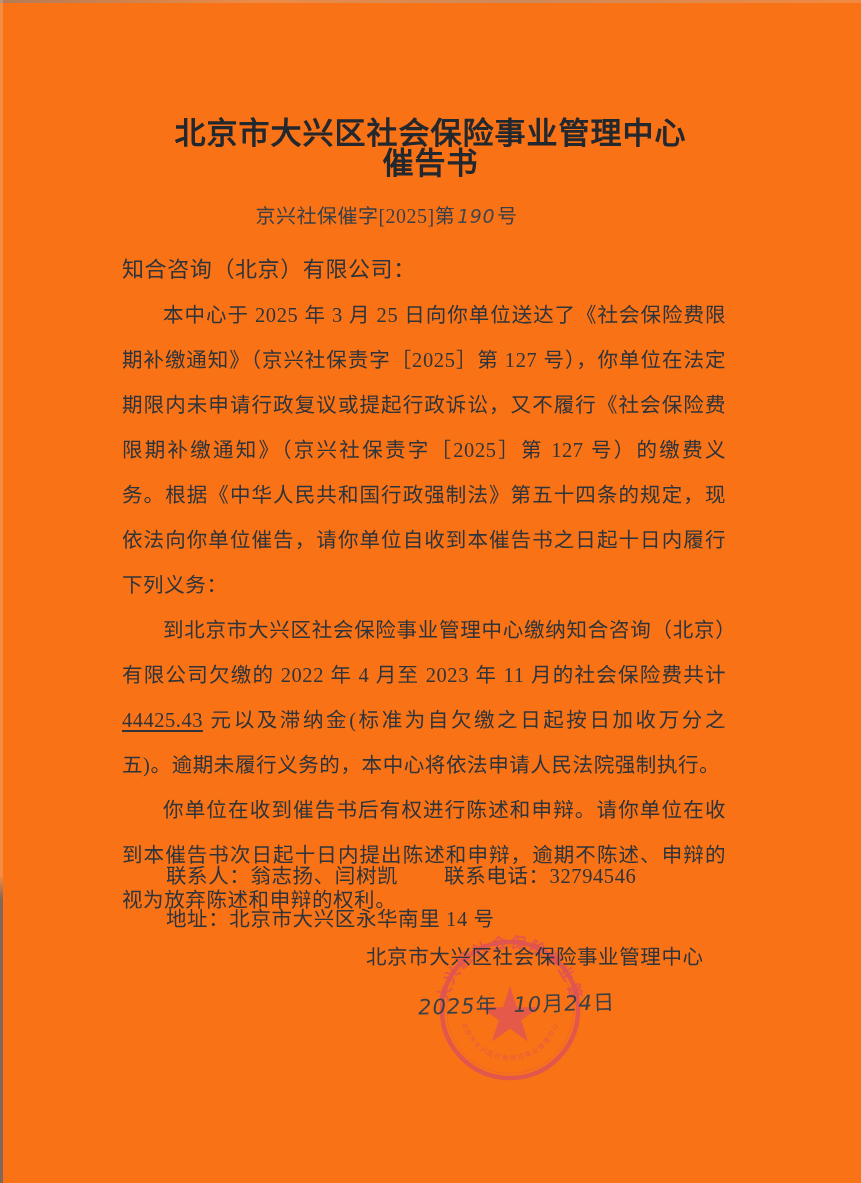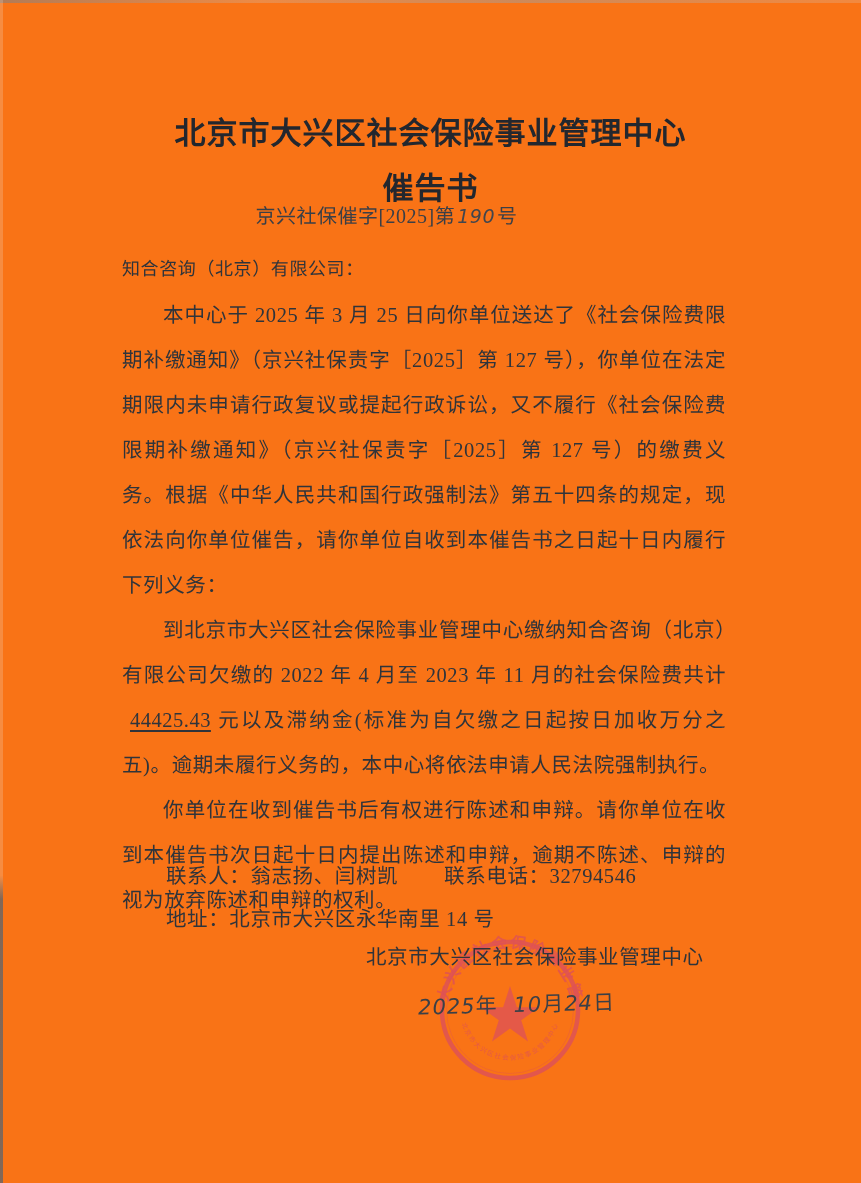--- a/index.html
+++ b/index.html
@@ -48,21 +48,21 @@
     left: 0;
     width: 861px;
     text-align: center;
     font-family: "DejaVu Sans", "Liberation Sans", sans-serif;
     font-weight: bold;
     font-size: 31px;
     letter-spacing: 1px;
     color: #23272e;
   }
   .doc-title.line1 { top: 108px; }
-  .doc-title.line2 { top: 163px; }
+  .doc-title.line2 { top: 138px; }
 
   .doc-number {
     position: absolute;
     top: 200px;
     left: 0;
     width: 773px;
     text-align: center;
     font-size: 20px;
     letter-spacing: 0.5px;
     color: #3a3f47;
@@ -77,21 +77,21 @@
 
   
   .body-block {
     position: absolute;
     top: 246px;
     left: 122px;
     width: 604px;
   }
 
   .addressee {
-    font-size: 18px;
+    font-size: 22px;
     line-height: 47px;
     letter-spacing: 0.6px;
     color: #2f343b;
   }
 
   .para {
     font-size: 20.5px;
     line-height: 45px;
     letter-spacing: 0.6px;
     text-align: justify;
@@ -99,21 +99,20 @@
     text-indent: 2em;
     color: #2f343b;
     margin: 0;
   }
 
   .amount {
     text-decoration: underline;
     text-underline-offset: 3px;
     font-family: "Liberation Serif", "DejaVu Serif", serif;
     letter-spacing: 0.5px;
-    margin-left: 8px;
   }
 
   
   .contact-block {
     position: absolute;
     left: 166px;
     width: 600px;
   }
   .contact-line {
     font-size: 20.5px;

